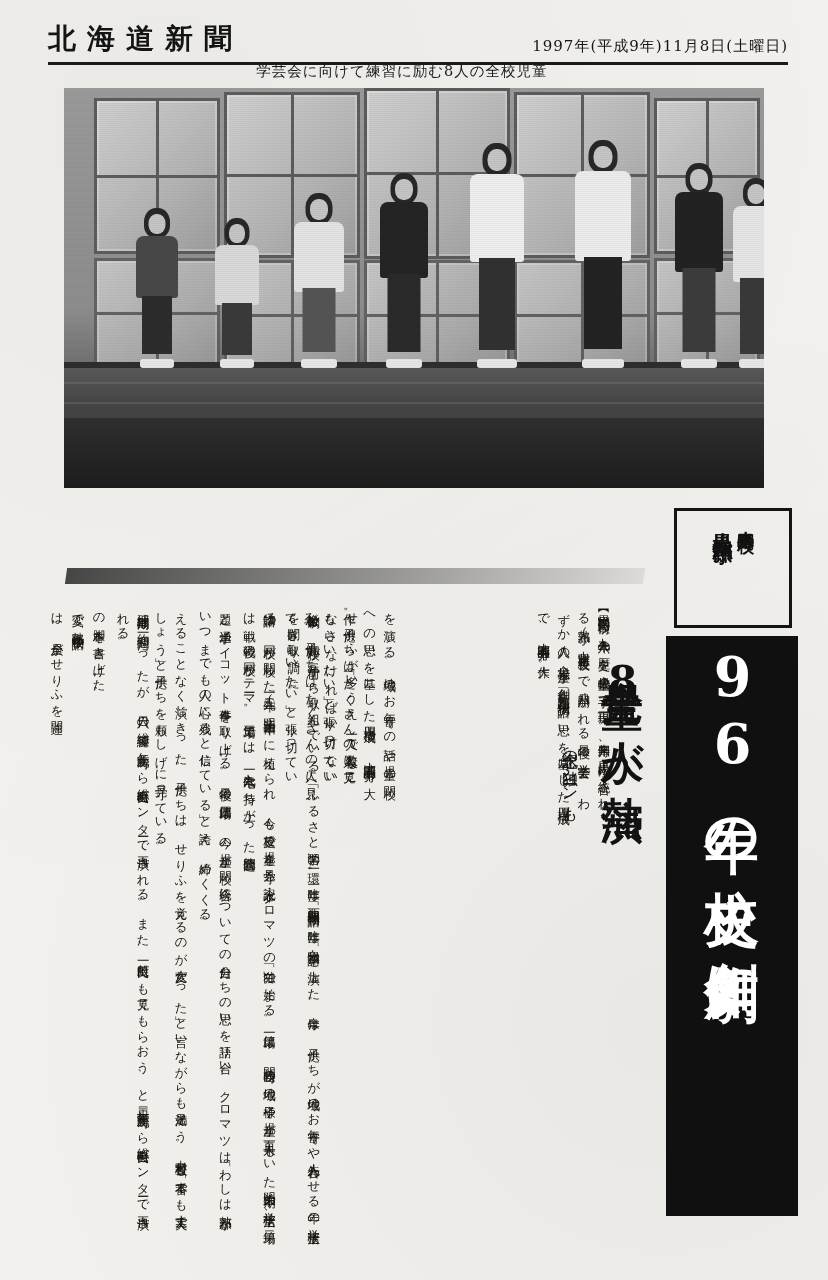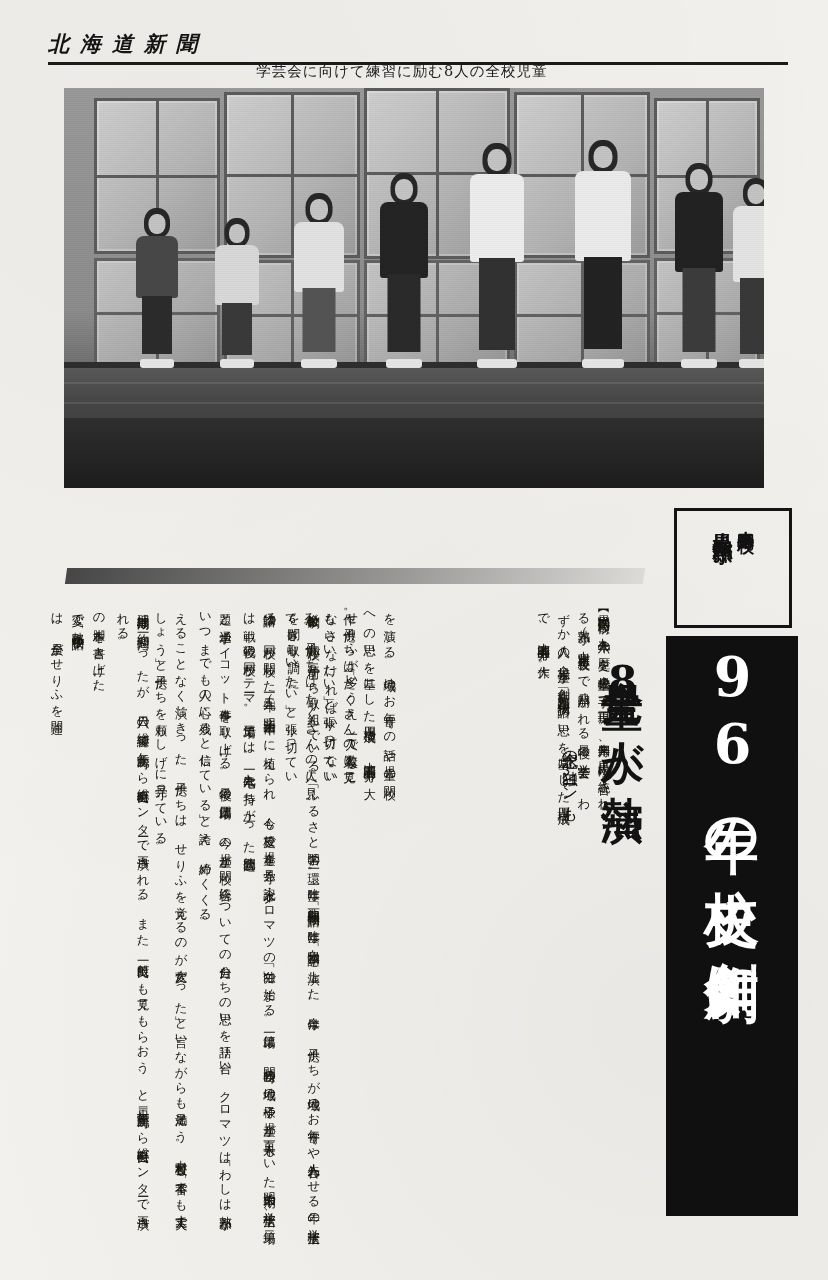--- a/index.html
+++ b/index.html
@@ -35,25 +35,24 @@
     height: 40px;
     display: flex;
     align-items: flex-end;
     justify-content: space-between;
     border-bottom: 3px solid #1a1a1a;
     padding-bottom: 4px;
   }
   .paper-name {
     font-family: "DejaVu Serif", "Liberation Serif", serif;
     font-weight: bold;
-    font-size: 21px;
+    font-size: 28px;
     letter-spacing: 11px;
     color: #141414;
     white-space: nowrap;
-    font-style: italic;
   }
   .issue-date {
     font-family: "DejaVu Serif", "Liberation Serif", serif;
     font-size: 15px;
     letter-spacing: 1px;
     color: #141414;
     white-space: nowrap;
     padding-bottom: 2px;
   }
 
@@ -309,20 +308,21 @@
   .col.lead { font-weight: normal; }
 
 </style>
 </head>
 <body>
 
 <div class="page">
 
   <div class="masthead">
     <div class="paper-name">北海道新聞</div>
+    <div class="issue-date">1997年(平成9年)11月8日(土曜日)</div>
   </div>
 
   <div class="photo-caption">学芸会に向けて練習に励む8人の全校児童</div>
 
   <div class="photo">
     <div class="wallbg"></div>
 
     <div class="win" style="left:30px; top:10px; width:120px; height:150px;"></div>
     <div class="win" style="left:160px; top:4px; width:130px; height:160px;"></div>
     <div class="win" style="left:300px; top:0px; width:140px; height:165px;"></div>

